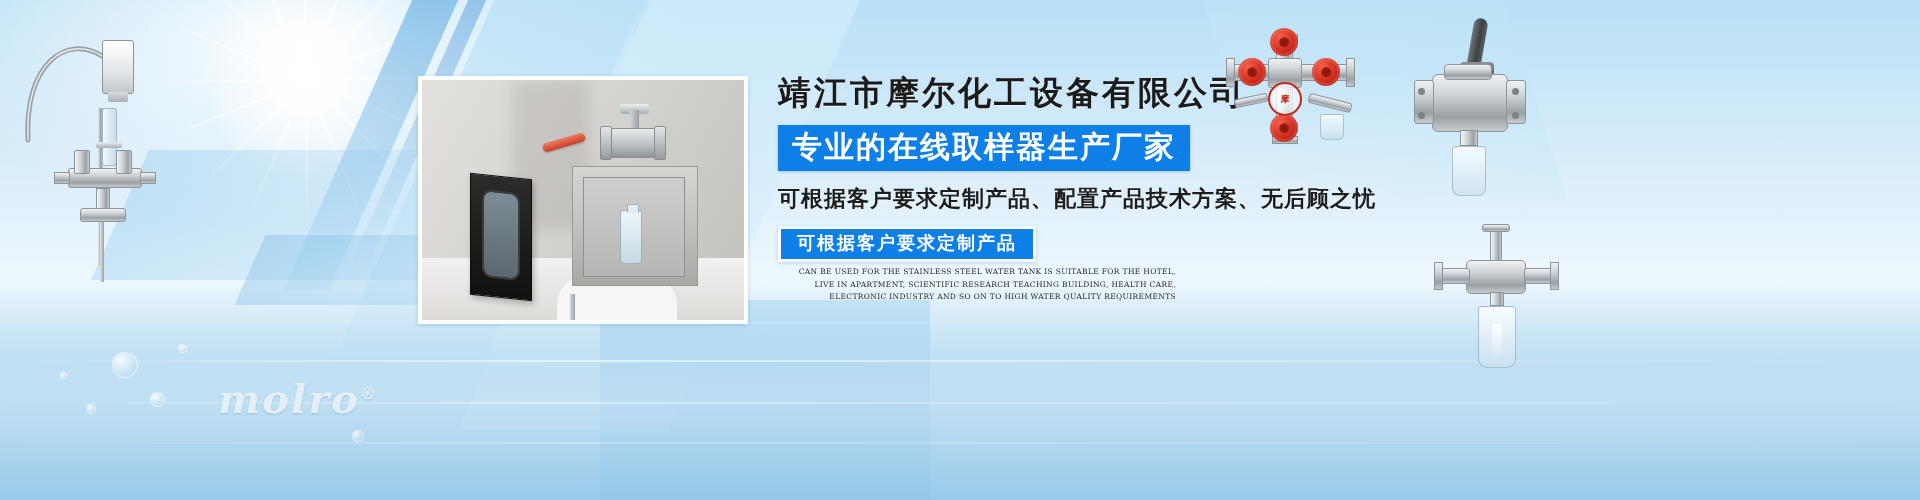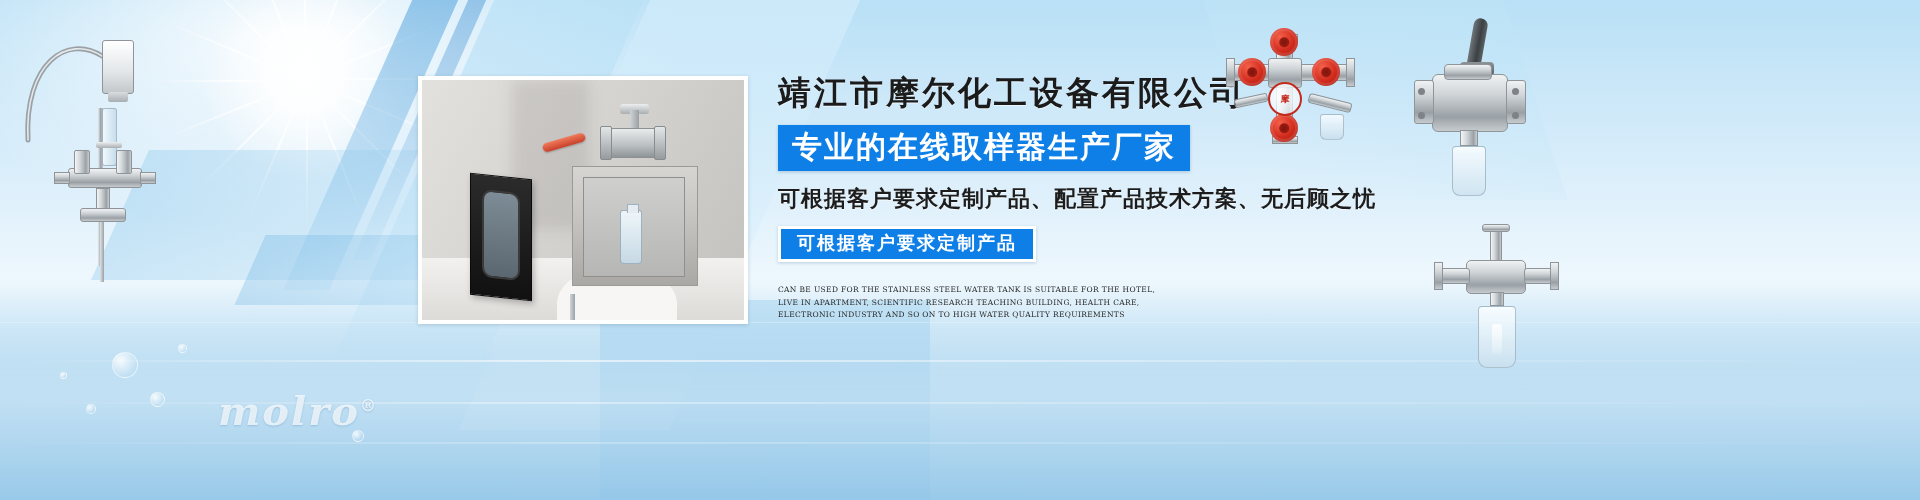--- a/index.html
+++ b/index.html
@@ -220,30 +220,31 @@
     padding:4px 16px 6px 16px;
     box-shadow:0 1px 3px rgba(20,70,130,0.22);
   }
   .outline-band span {
     font-family:"Liberation Sans", sans-serif;
     font-size:18px; font-weight:700; color:#ffffff;
     letter-spacing:2px; line-height:1.15; white-space:nowrap;
   }
 
   .en-caption {
-    margin-top:22px; width:398px;
+    margin-top:4px; width:398px;
     font-family:"DejaVu Serif", serif;
     font-size:7.5px; line-height:1.65;
     color:#2b2b2b; letter-spacing:0.35px;
     text-transform:uppercase;
+    text-align:right;
   }
 
   
   .watermark {
-    position:absolute; left:218px; bottom:66px;
+    position:absolute; left:218px; bottom:78px;
     font-family:"DejaVu Serif", serif;
     font-size:40px; font-weight:700; font-style:italic;
     color:rgba(255,255,255,0.72);
     letter-spacing:2px;
     text-shadow:0 1px 2px rgba(90,140,180,0.35);
   }
   .watermark sup { font-size:16px; vertical-align:super; font-style:normal; }
 
   
   .logo-stamp {

